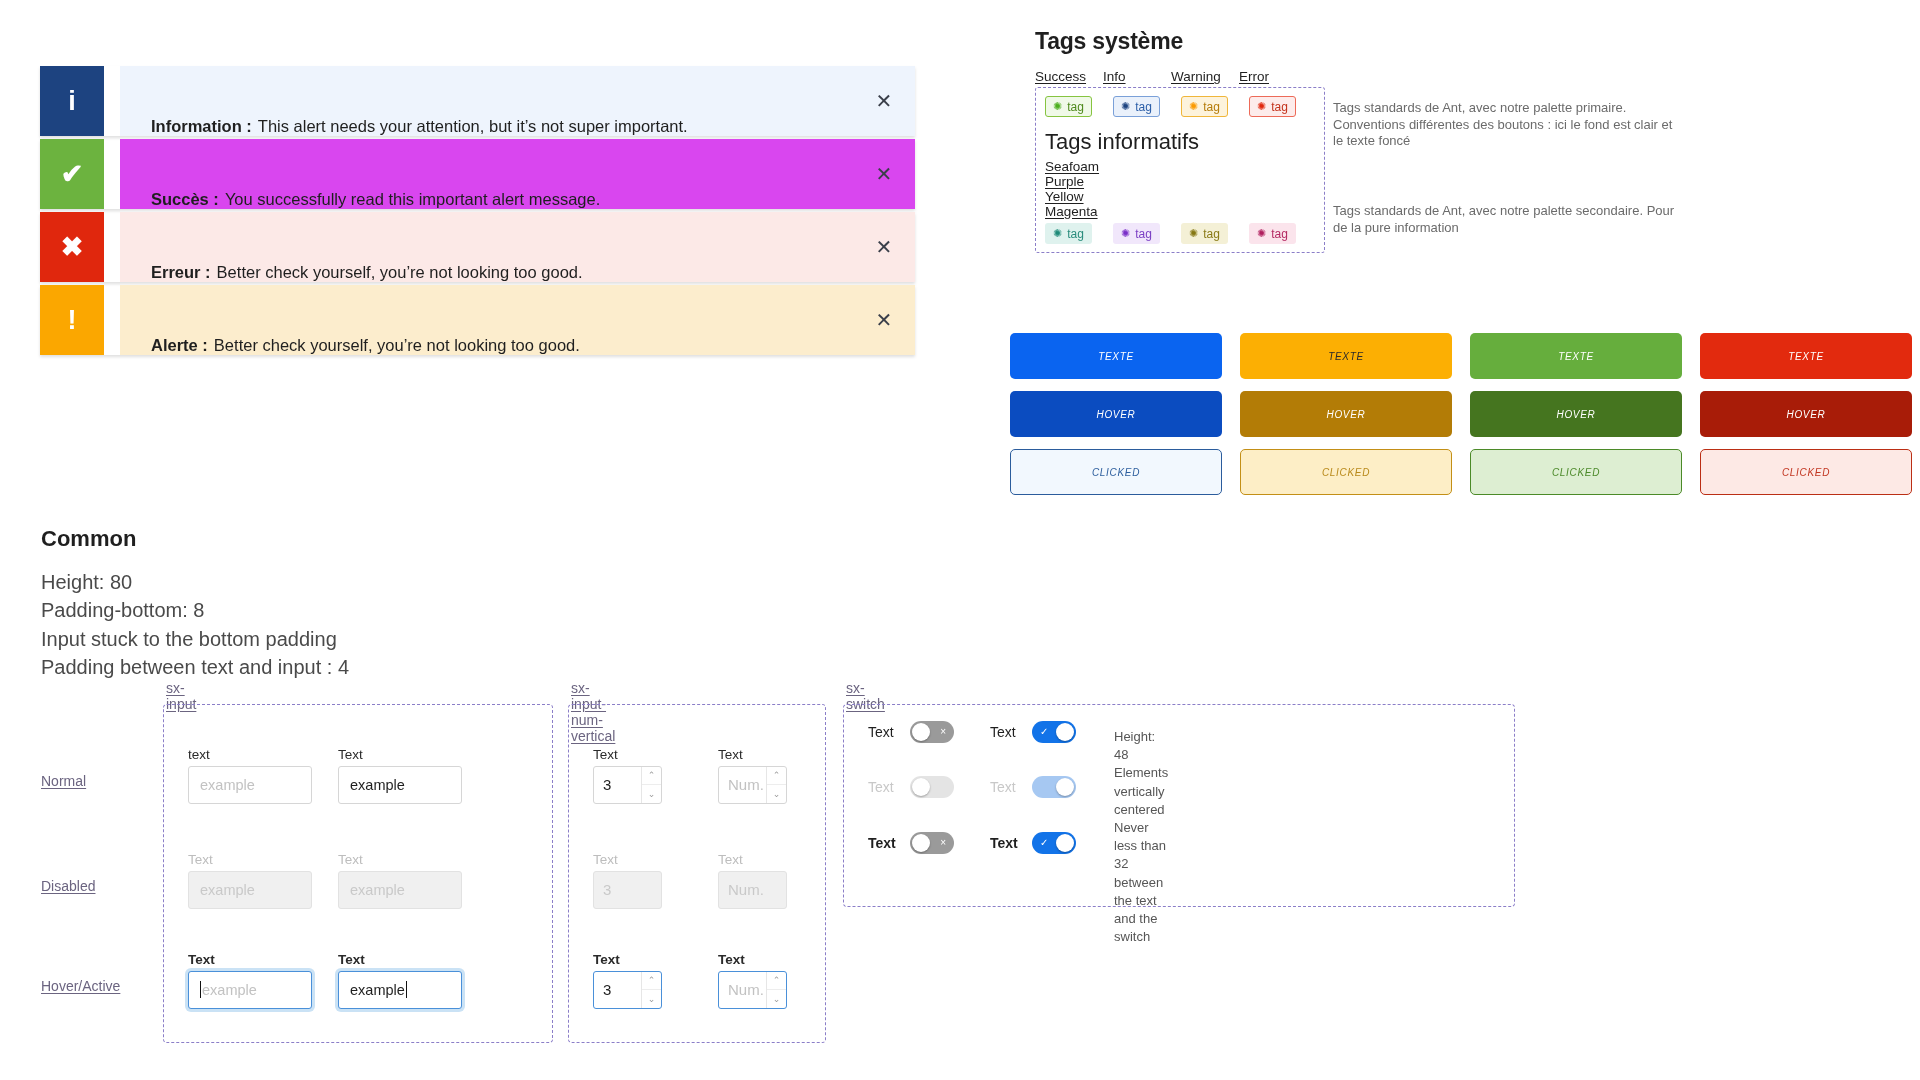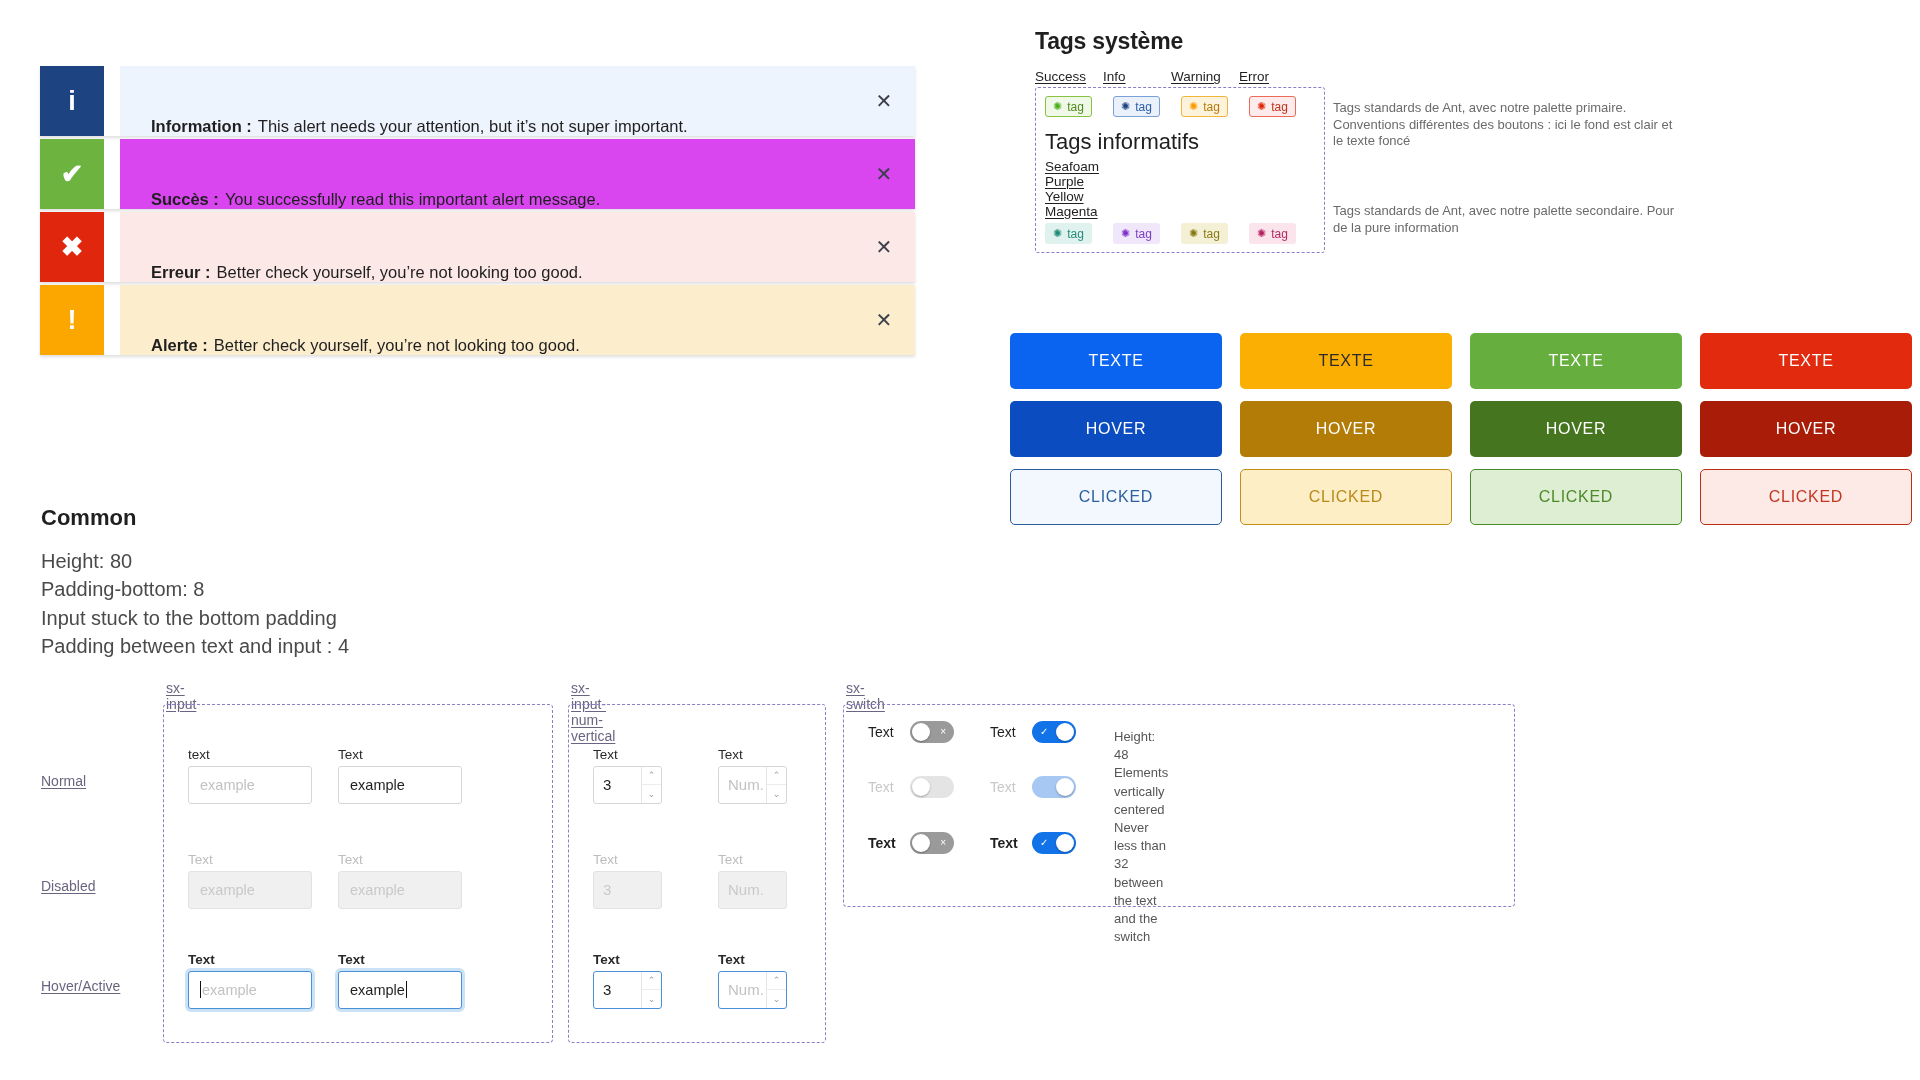--- a/index.html
+++ b/index.html
@@ -75,29 +75,30 @@
   #note-1 { left:1333px; top:100px; }
   #note-2 { left:1333px; top:203px; }
 
   
   #btn-grid {
     position:absolute; left:1010px; top:333px;
     display:grid; grid-template-columns:repeat(4, 212px);
     grid-gap:12px 18px;
   }
   .btn {
-    height:56px; border-radius:5px;
+    height:46px; border-radius:5px;
     display:flex; align-items:center; justify-content:center;
-    font-size:16px; letter-spacing:0.7px;
+    font-size:10px; letter-spacing:0.7px;
     border:1.5px solid transparent; cursor:pointer;
     user-select:none;
-  }
-
-  
-  #common { position:absolute; left:41px; top:505px; width:480px; }
+    font-style:italic;
+  }
+
+  
+  #common { position:absolute; left:41px; top:526px; width:480px; }
   #common h2 { font-size:22px; font-weight:bold; margin:0 0 16px 0; }
   #common .spec { font-size:20px; color:#4a4a4a; line-height:1.42; }
   #common .spec b { color:#1f1f1f; }
 
   
   #matrix { position:absolute; left:41px; top:688px; }
   .anchor-label {
     font-size:14px; color:#6b6480;
     text-decoration:underline; text-underline-offset:2px;
   }

